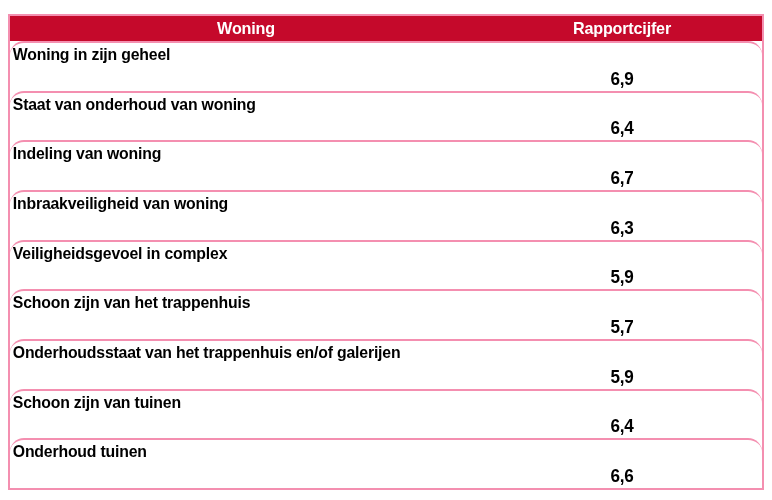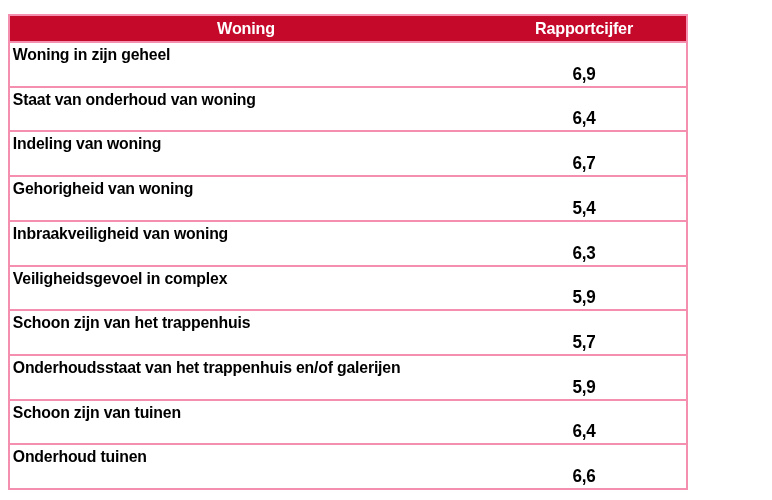--- a/index.html
+++ b/index.html
@@ -6,21 +6,21 @@
   html, body {
     width: 772px; height: 500px;
     background: #ffffff;
     font-family: "Liberation Sans", sans-serif;
     overflow: hidden;
   }
   body { position: relative; }
   .rating-table {
     position: absolute;
     left: 8px; top: 14px;
-    width: 680px; height: 476px;
+    width: 756px; height: 476px;
     border: 2px solid var(--border, #F48FB0);
     background: var(--row-bg, #ffffff);
     display: flex;
     flex-direction: column;
   }
   .header-row {
     flex: 0 0 25px;
     background: var(--header-bg, #C5092B);
     display: flex;
     align-items: center;
@@ -34,20 +34,21 @@
     transform: scaleX(0.95);
     transform-origin: center center;
   }
   .h-cat { width: 472px; }
   .h-score { flex: 1; }
   .row {
     flex: 1 1 auto;
     display: flex;
     border-top: 2px solid var(--border, #F48FB0);
     background: var(--row-bg, #ffffff);
+    border-radius: 14px;
   }
   .c-label {
     width: 472px;
     font-size: 17px;
     font-weight: bold;
     color: var(--row-text, #000000);
     line-height: 20px;
     padding: 2px 0 0 3px;
     letter-spacing: -0.2px;
     transform: scaleX(0.93);
@@ -84,24 +85,20 @@
   </div>
   <div class="row">
     <div class="c-label">Staat van onderhoud van woning</div>
     <div class="c-value">6,4</div>
   </div>
   <div class="row">
     <div class="c-label">Indeling van woning</div>
     <div class="c-value">6,7</div>
   </div>
   <div class="row">
-    <div class="c-label">Gehorigheid van woning</div>
-    <div class="c-value">5,4</div>
-  </div>
-  <div class="row">
     <div class="c-label">Inbraakveiligheid van woning</div>
     <div class="c-value">6,3</div>
   </div>
   <div class="row">
     <div class="c-label">Veiligheidsgevoel in complex</div>
     <div class="c-value">5,9</div>
   </div>
   <div class="row">
     <div class="c-label">Schoon zijn van het trappenhuis</div>
     <div class="c-value">5,7</div>

